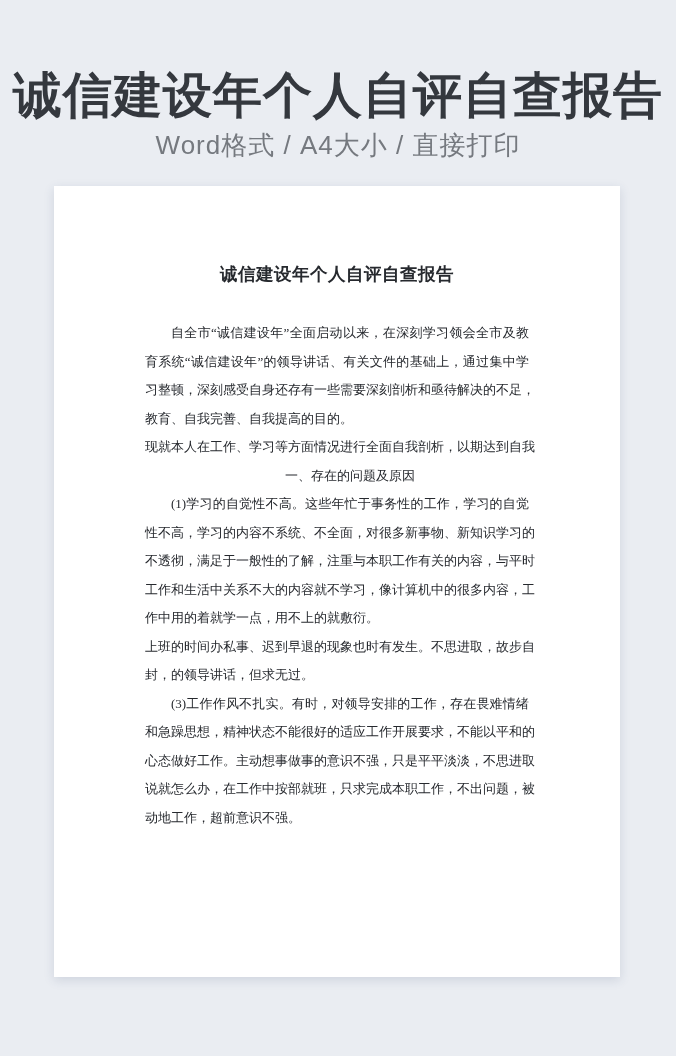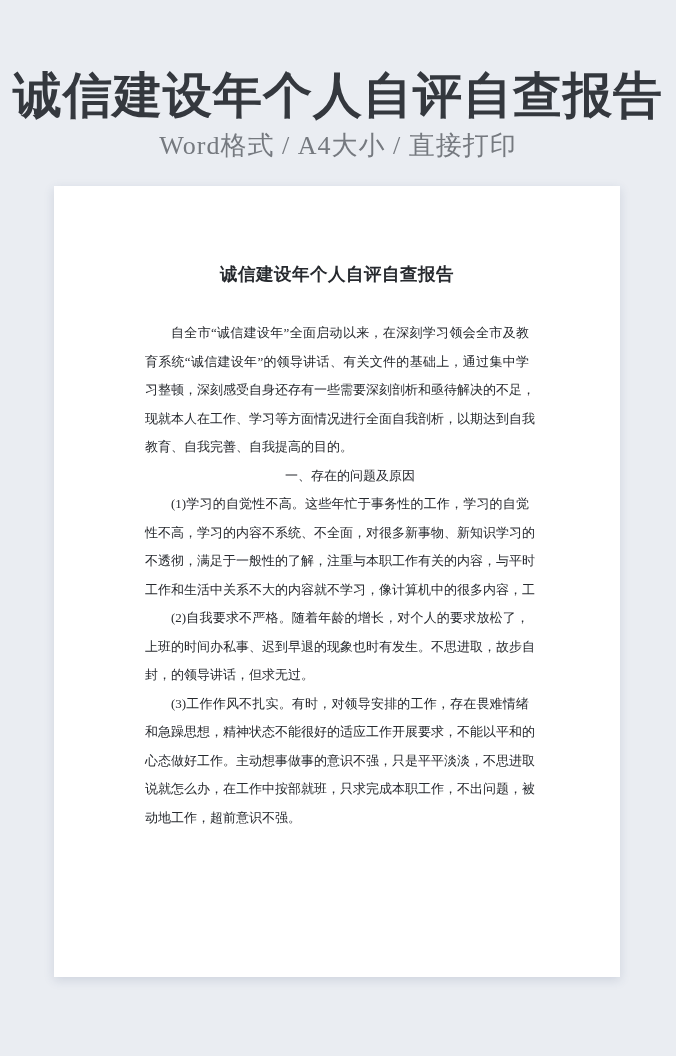--- a/index.html
+++ b/index.html
@@ -18,21 +18,20 @@
   }
   .header{padding-top:70px;text-align:center;}
   .hero-title{
     font-size:49px;font-weight:700;line-height:1.04;
     letter-spacing:1px;color:var(--hero-title-color,#34383e);
     white-space:nowrap;
   }
   .hero-subtitle{
     margin-top:7px;font-size:26px;letter-spacing:1px;
     color:var(--hero-subtitle-color,#75797f);
-    font-family:Liberation Serif, serif;
   }
   .page{
     position:absolute;left:54px;top:186px;
     width:566px;height:791px;box-sizing:border-box;
     background:var(--page-bg,#ffffff);
     box-shadow:0 3px 10px rgba(50,70,110,0.15);
     padding:76px 91px 0 91px;
     overflow:hidden;
   }
   .doc-title{
@@ -61,34 +60,34 @@
   <div class="hero-subtitle">Word格式 / A4大小 / 直接打印</div>
 </div>
 
 <div class="page">
   <div class="doc-title">诚信建设年个人自评自查报告</div>
   <div class="doc-body">
       <div class="para">
         <div class="line first fill">自全市“诚信建设年”全面启动以来，在深刻学习领会全市及教</div>
         <div class="line fill">育系统“诚信建设年”的领导讲话、有关文件的基础上，通过集中学</div>
         <div class="line fill">习整顿，深刻感受自身还存有一些需要深刻剖析和亟待解决的不足，</div>
+        <div class="line">教育、自我完善、自我提高的目的。</div>
         <div class="line fill">现就本人在工作、学习等方面情况进行全面自我剖析，以期达到自我</div>
-        <div class="line">教育、自我完善、自我提高的目的。</div>
       </div>
       <div class="para">
         <div class="line first">一、存在的问题及原因</div>
       </div>
       <div class="para">
         <div class="line first fill">(1)学习的自觉性不高。这些年忙于事务性的工作，学习的自觉</div>
         <div class="line fill">性不高，学习的内容不系统、不全面，对很多新事物、新知识学习的</div>
         <div class="line fill">不透彻，满足于一般性的了解，注重与本职工作有关的内容，与平时</div>
         <div class="line fill">工作和生活中关系不大的内容就不学习，像计算机中的很多内容，工</div>
+        <div class="line">作中用的着就学一点，用不上的就敷衍。</div>
       </div>
       <div class="para">
-        <div class="line first fill">(2)自我要求不严格。随着年龄的增长，对个人的要求放松了，</div>
         <div class="line fill">上班的时间办私事、迟到早退的现象也时有发生。不思进取，故步自</div>
         <div class="line">封，的领导讲话，但求无过。</div>
       </div>
       <div class="para">
         <div class="line first fill">(3)工作作风不扎实。有时，对领导安排的工作，存在畏难情绪</div>
         <div class="line fill">和急躁思想，精神状态不能很好的适应工作开展要求，不能以平和的</div>
         <div class="line fill">心态做好工作。主动想事做事的意识不强，只是平平淡淡，不思进取</div>
         <div class="line fill">说就怎么办，在工作中按部就班，只求完成本职工作，不出问题，被</div>
         <div class="line">动地工作，超前意识不强。</div>
       </div>

